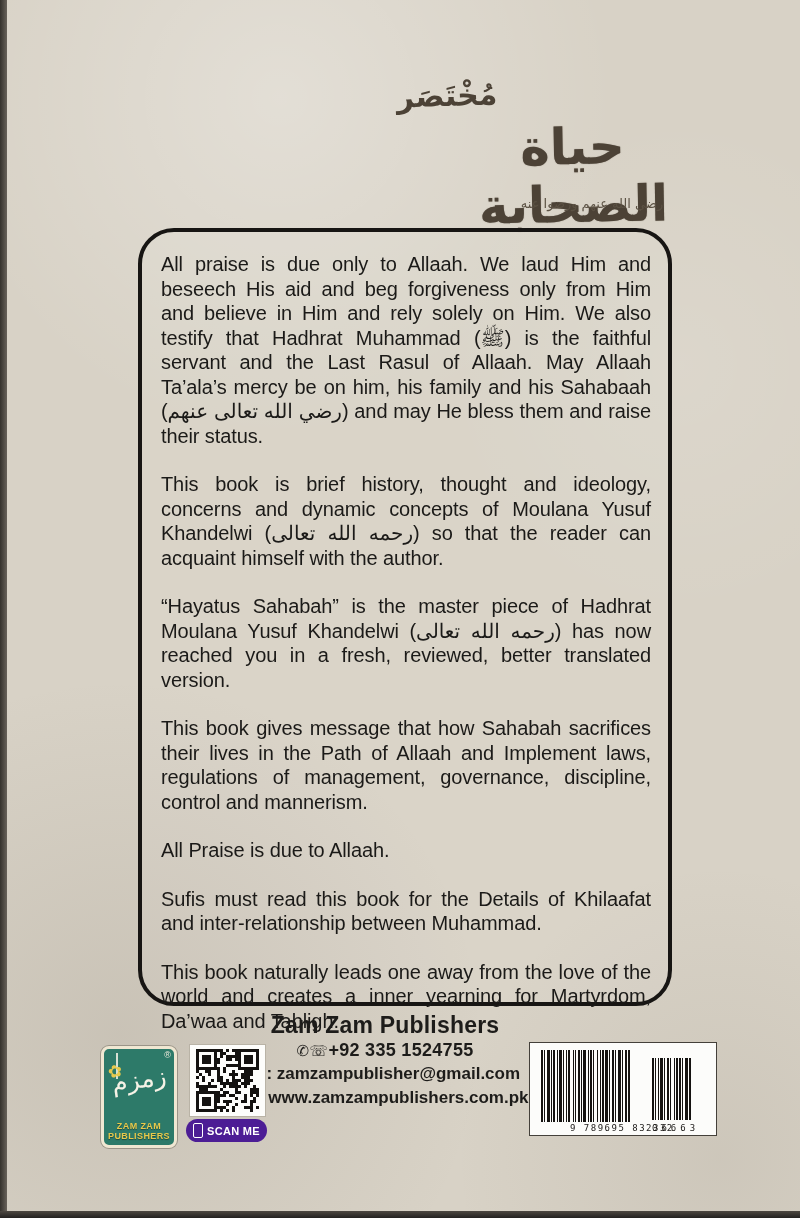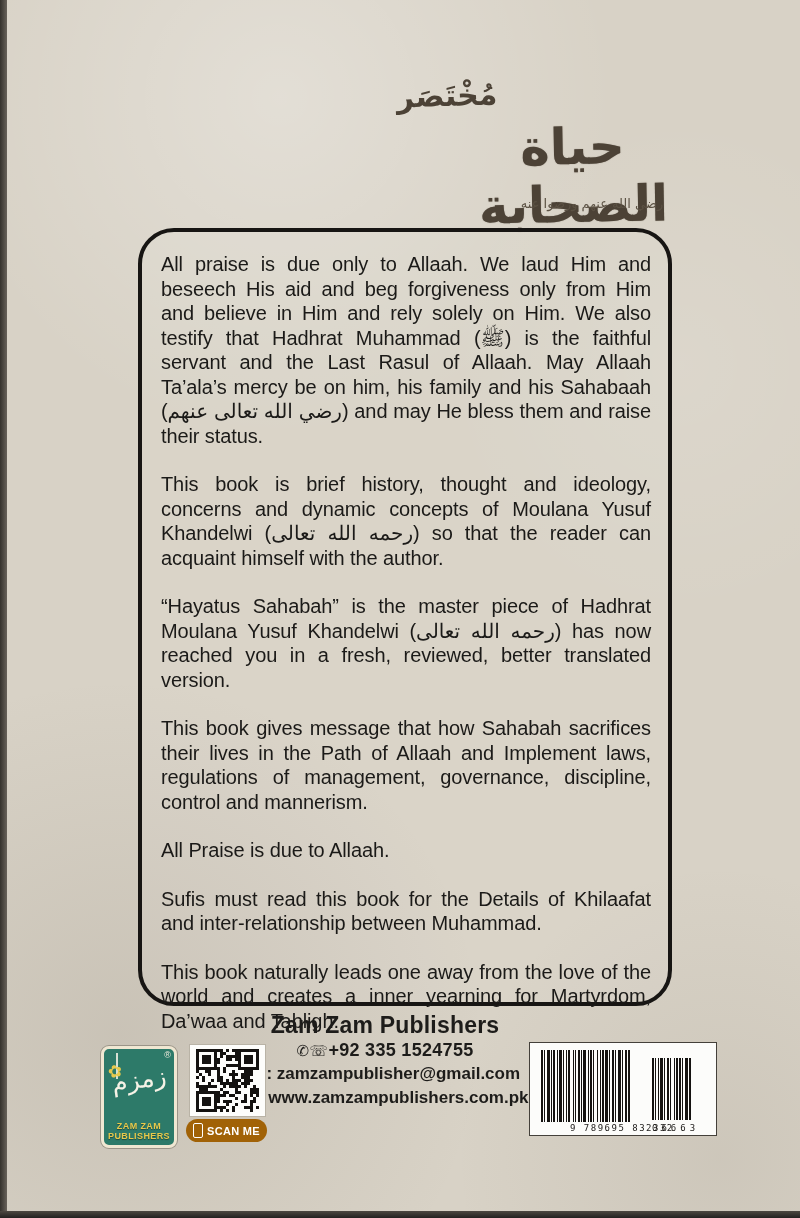--- a/index.html
+++ b/index.html
@@ -53,21 +53,21 @@
     font-family:"DejaVu Sans",sans-serif;font-size:25px;color:#f6f2e6;transform:rotate(-8deg);}
   .logo-flower{position:absolute;left:4px;top:12px;color:#e6c94c;font-size:17px;transform:rotate(-15deg);}
   .logo-minaret{position:absolute;left:12px;top:4px;width:2px;height:26px;background:#f6f2e6;opacity:.85;}
   .logo-text{position:absolute;left:0;bottom:4px;width:100%;text-align:center;
     color:#e6c94c;font-size:9px;font-weight:bold;line-height:10px;letter-spacing:.4px;
     text-shadow:0 1px 1px rgba(0,0,0,.4);}
 
   
   .qr{position:absolute;left:189px;top:1044px;width:75px;height:71px;background:#fdfdfb;
     border:1px solid #b9b3a6;display:flex;align-items:center;justify-content:center;}
-  .scan-pill{position:absolute;left:186px;top:1119px;width:81px;height:23px;background:#a16207;
+  .scan-pill{position:absolute;left:186px;top:1119px;width:81px;height:23px;background:#4c1d95;
     border-radius:12px;display:flex;align-items:center;justify-content:center;gap:4px;}
   .scan-pill .phone-shape{width:8px;height:13px;border:1.5px solid #fff;border-radius:2px;display:inline-block;}
   .scan-pill .txt{color:#fff;font-size:11px;font-weight:bold;letter-spacing:.3px;}
 
   
   .barcode{position:absolute;left:529px;top:1042px;width:188px;height:94px;background:#fcfcfa;
     border:1px solid #44403a;box-sizing:border-box;}
   .bars{position:absolute;display:flex;align-items:stretch;overflow:hidden;}
   .bars-left{left:11px;top:7px;width:101px;height:72px;}
   .bars-right{left:122px;top:15px;width:52px;height:62px;}

